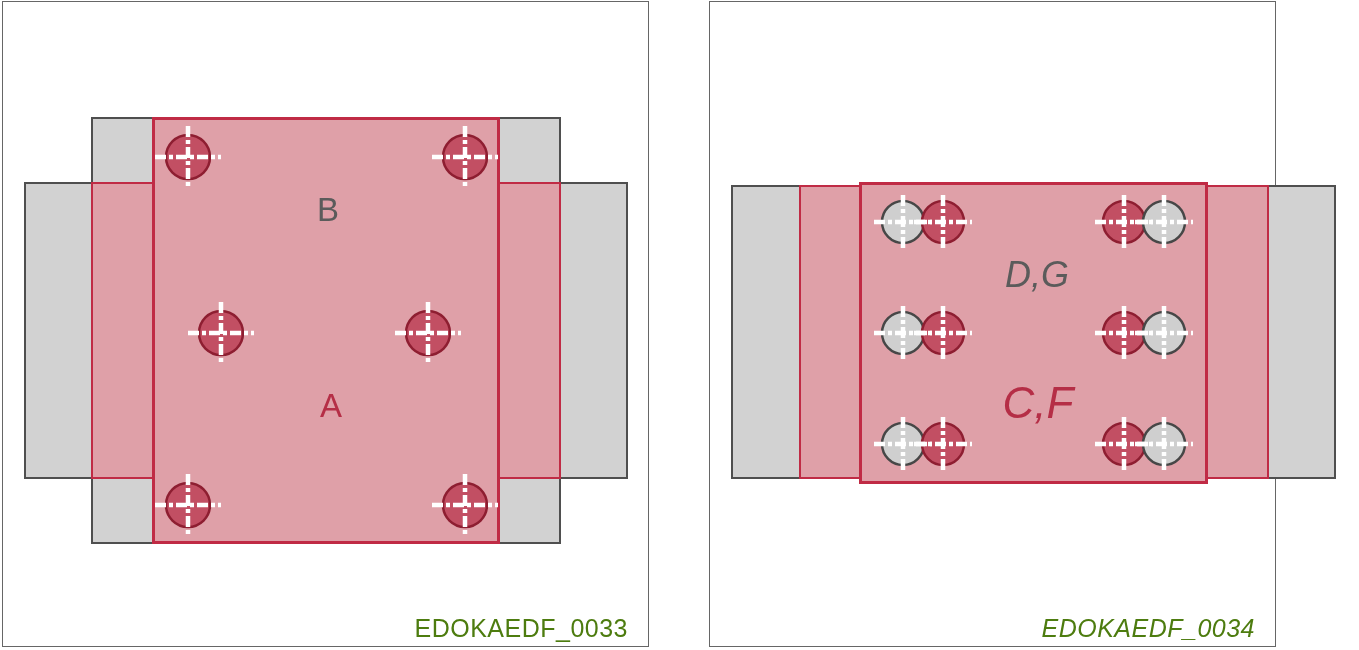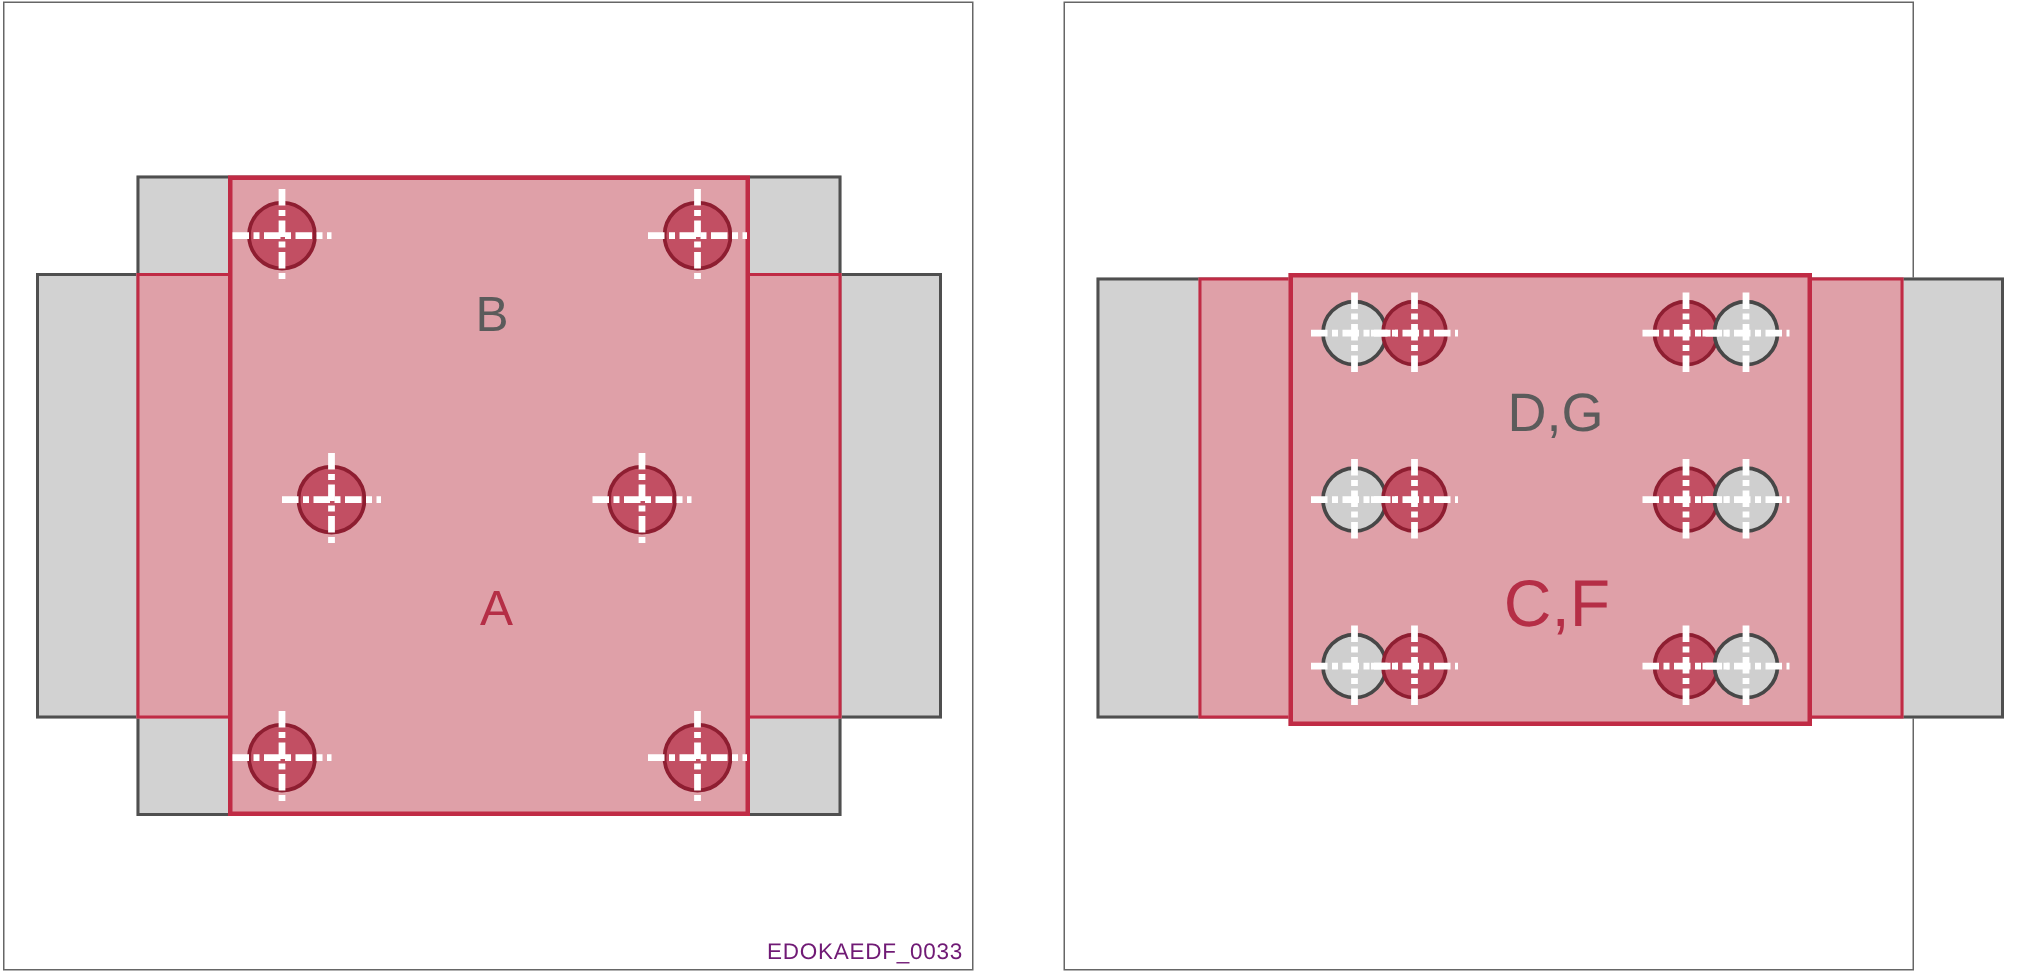--- a/index.html
+++ b/index.html
@@ -17,21 +17,21 @@
   }
   .panel {
     position: absolute;
     top: 1px;
     height: 646px;
     border: 1.5px solid #666666;
     background: #ffffff;
     box-sizing: border-box;
   }
   #panel-0 { left: 2px;   width: 647px; }
-  #panel-1 { left: 709px; width: 567px; }
+  #panel-1 { left: 709px; width: 567px; font-style: italic; }
 
   .shape {
     position: absolute;
     box-sizing: border-box;
   }
   .steel {
     background: #d2d2d2;
     border: 2px solid #4f4f4f;
   }
   .pink {
@@ -70,25 +70,25 @@
   .fig-label.gray { color: #5b5b5b; }
   .fig-label.red  { color: #b52e46; }
 
   #label-b  { left: 325px; top: 207px; font-size: 33px; }
   #label-a  { left: 328px; top: 403px; font-size: 33px; }
   #label-dg { left: 327px; top: 273px; font-size: 36px; }
   #label-cf { left: 328px; top: 401px; font-size: 44px; }
 
   .fig-caption {
     position: absolute;
-    right: 6px;
+    right: 20px;
     bottom: 3px;
-    font-size: 15px;
+    font-size: 25px;
     letter-spacing: 0.5px;
-    color: #701a75;
+    color: #4d7c0f;
     white-space: nowrap;
   }
 </style>
 </head>
 <body>
 
 <div id="canvas">
 
   <section class="panel" id="panel-0">
     <div class="shape steel p0-rail"></div>
@@ -163,15 +163,16 @@
         <line x1="233" y1="415" x2="233" y2="469" stroke="#ffffff" stroke-width="4.5" stroke-dasharray="11 3 4 3"></line>
         <line x1="385" y1="442" x2="443" y2="442" stroke="#ffffff" stroke-width="4.5" stroke-dasharray="11 3 4 3"></line>
         <line x1="414" y1="415" x2="414" y2="469" stroke="#ffffff" stroke-width="4.5" stroke-dasharray="11 3 4 3"></line>
         <line x1="425" y1="442" x2="483" y2="442" stroke="#ffffff" stroke-width="4.5" stroke-dasharray="11 3 4 3"></line>
         <line x1="454" y1="415" x2="454" y2="469" stroke="#ffffff" stroke-width="4.5" stroke-dasharray="11 3 4 3"></line>
       </svg>
 
     <div class="fig-label gray" id="label-dg">D,G</div>
     <div class="fig-label red" id="label-cf">C,F</div>
 
+    <div class="fig-caption">EDOKAEDF_0034</div>
   </section>
 
 </div>
 
 </body></html>

